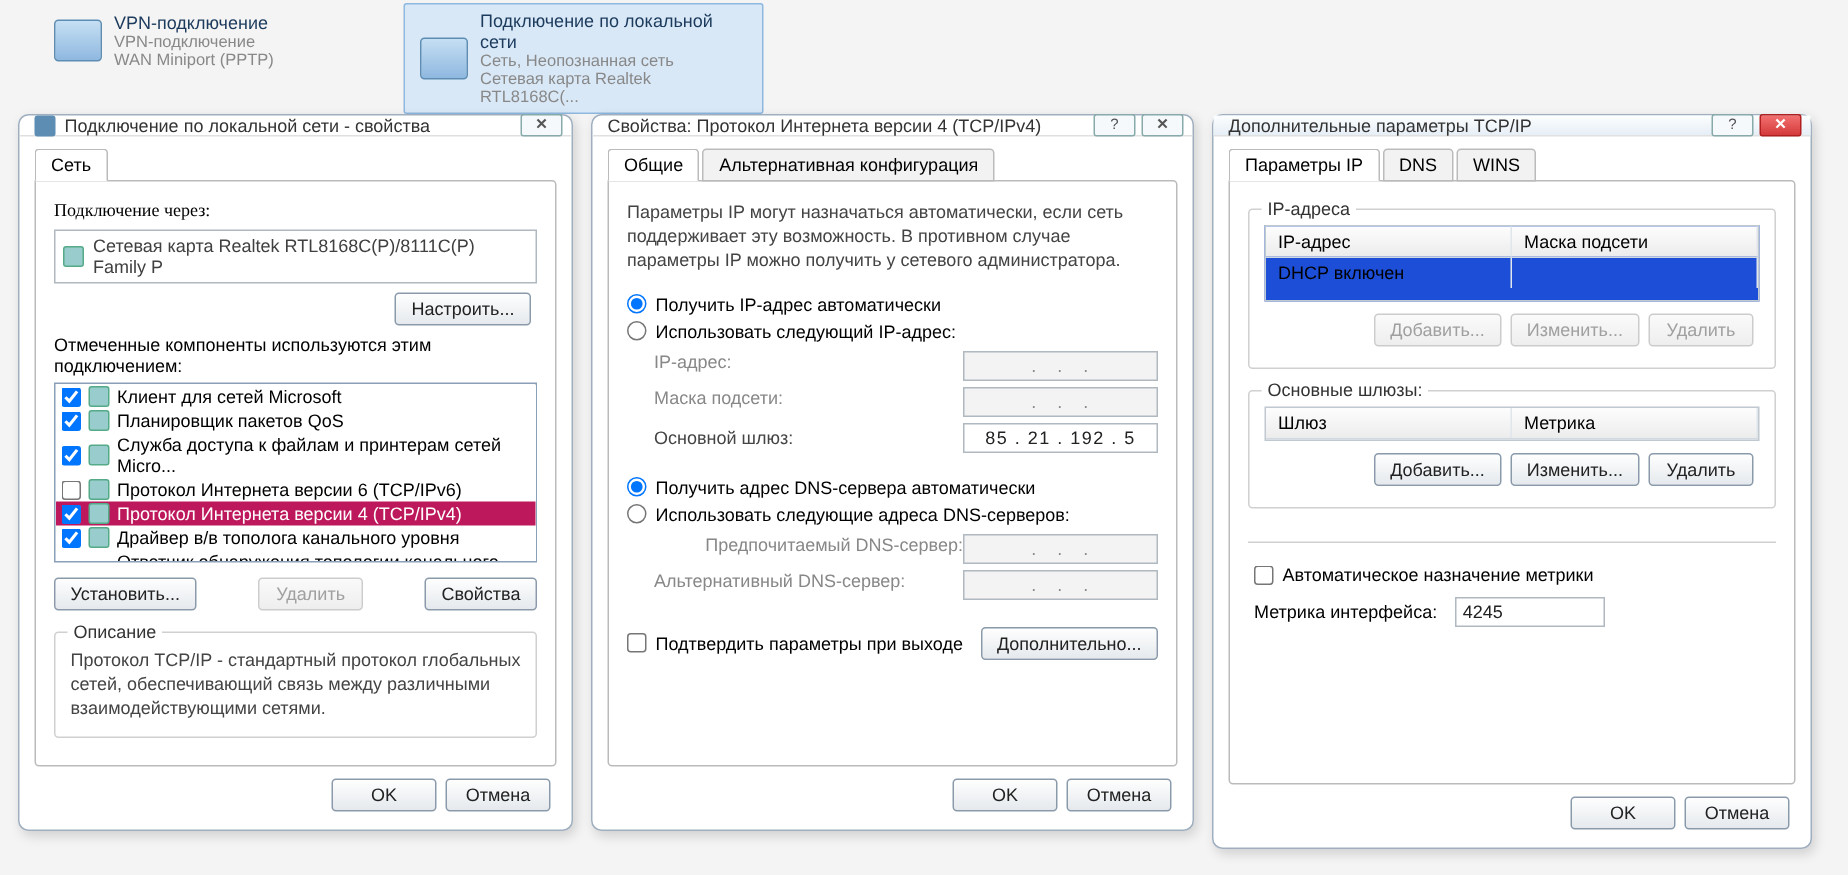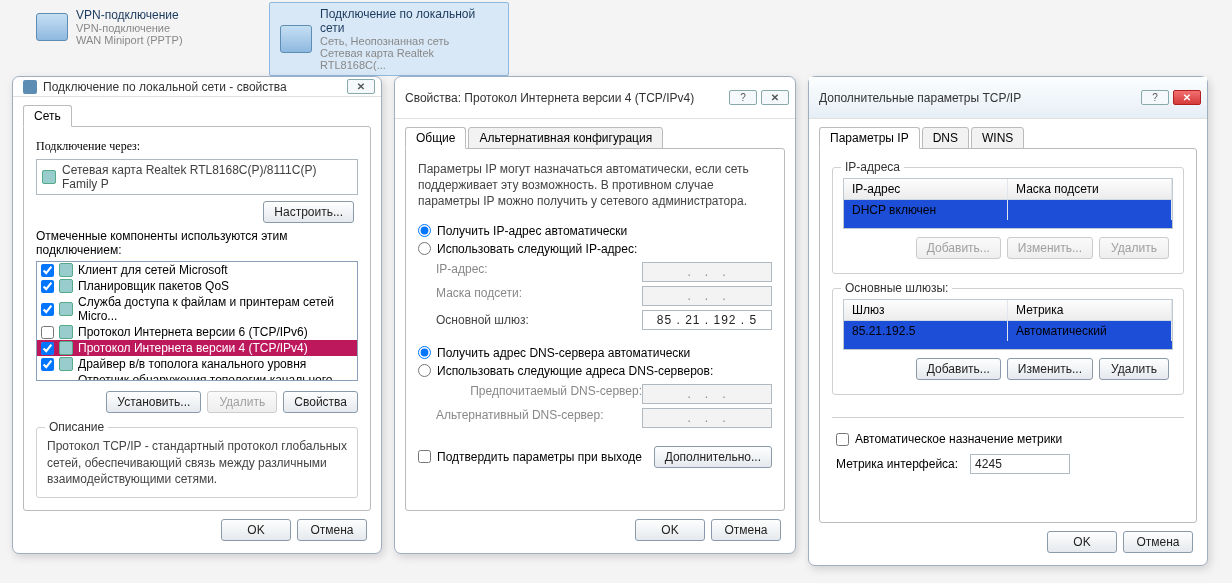--- a/index.html
+++ b/index.html
@@ -8,21 +8,21 @@
 
 .net-item { position: absolute; display: flex; align-items: center; gap: 8px; padding: 4px 10px; }
 .net-item.sel { background: #d9e8f7; border: 1px solid #8fb8e0; border-radius: 2px; }
 .net-icon { width: 32px; height: 28px; background: linear-gradient(#a8c8e8,#6fa8dc); border: 1px solid #5e8db3; border-radius: 3px; flex-shrink:0; }
 .net-icon.computer { background: linear-gradient(#c5dff3,#8fb8e0); }
 .net-text .t1 { font-size: 12px; color: #1b3a5c; }
 .net-text .t2 { font-size: 11px; color: #888; }
 
 
 .dlg { position: absolute; background: #fff; border: 1px solid #9fafc0; border-radius: 7px; box-shadow: 2px 3px 8px rgba(0,0,0,.15); display:flex; flex-direction:column; }
-.titlebar { height: 42px; display: flex; align-items: center; padding: 0 6px 0 10px; border-bottom: 1px solid #e0e0e0; }
+.titlebar { height: 14px; display: flex; align-items: center; padding: 0 6px 0 10px; border-bottom: 1px solid #e0e0e0; }
 .titlebar .ticon { width: 14px; height: 14px; background: #5e8db3; border-radius: 2px; margin-right: 6px; flex-shrink:0; }
 .titlebar .ttxt { flex: 1; color: #333; font-size: 12px; }
 .titlebar .tbtns { display: flex; gap: 4px; }
 .tbtn { width: 28px; height: 15px; border: 1px solid #8aa; border-radius: 2px; background: #f5f9fc; font-size: 10px; text-align: center; line-height: 13px; color: #555; }
 .tbtn.close.red { background: linear-gradient(#f37070,#d43a3a); border-color:#b02020; color:#fff; font-weight:bold; }
 .tbtn.x { font-weight: bold; }
 
 .dbody { padding: 8px 10px; flex:1; display:flex; flex-direction:column; }
 
 
@@ -139,21 +139,21 @@
             <input type="checkbox" checked="" style="">
             <div class="cicon"></div>
             <span>Драйвер в/в тополога канального уровня</span>
           </div>
           <div class="row">
             <input type="checkbox" checked="" style="">
             <div class="cicon"></div>
             <span>Ответчик обнаружения топологии канального уровня</span>
           </div>
         </div>
-      <div class="btnrow" style="padding:10px 0 8px;">
+      <div class="btnrow" style="justify-content:space-between; padding:10px 0 8px;">
         <button>Установить...</button>
         <button disabled="">Удалить</button>
         <button>Свойства</button>
       </div>
       <div class="group" style="flex:0;">
         <div class="legend">Описание</div>
         <div class="desc-text">Протокол TCP/IP - стандартный протокол глобальных сетей, обеспечивающий связь между различными взаимодействующими сетями.</div>
       </div>
     </div>
     <div class="btnrow">
@@ -273,26 +273,20 @@
         </div>
       </div>
 
       <div class="group" style="margin-top:14px;">
         <div class="legend">Основные шлюзы:</div>
         <div class="tbl">
           <div class="hdr">
             <div>Шлюз</div>
             <div>Метрика</div>
           </div>
-          <div class="body">
-            <div class="trow">
-              <div>85.21.192.5</div>
-              <div>Автоматический</div>
-            </div>
-          </div>
         </div>
         <div class="btnrow">
           <button>Добавить...</button>
           <button>Изменить...</button>
           <button>Удалить</button>
         </div>
       </div>
 
       <div class="group" style="margin-top:22px; border-top:1px solid #d0d0d0; border-left:none; border-right:none; border-bottom:none; border-radius:0; padding:12px 4px 0;">
         <label class="chk">

